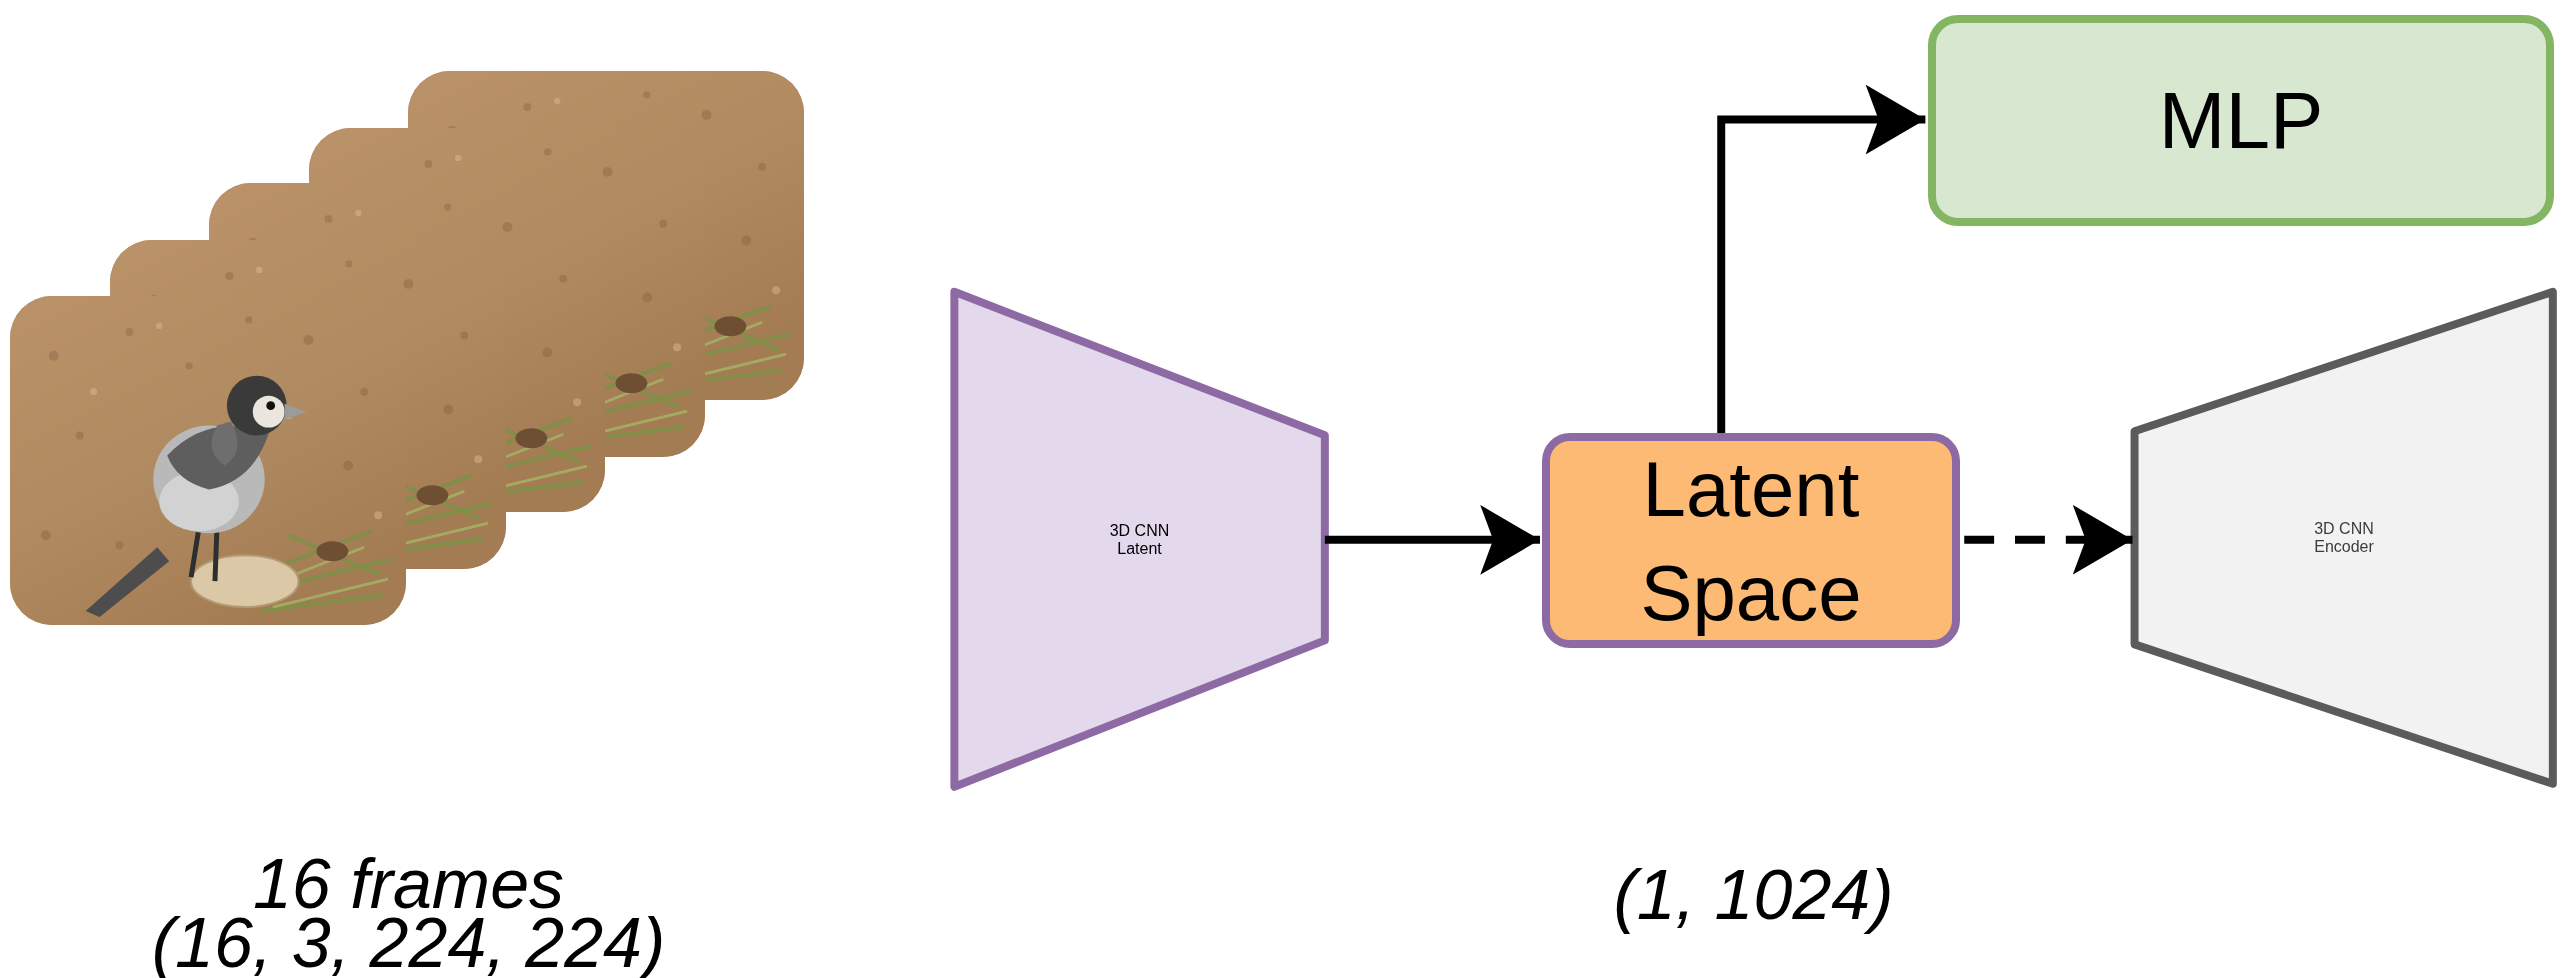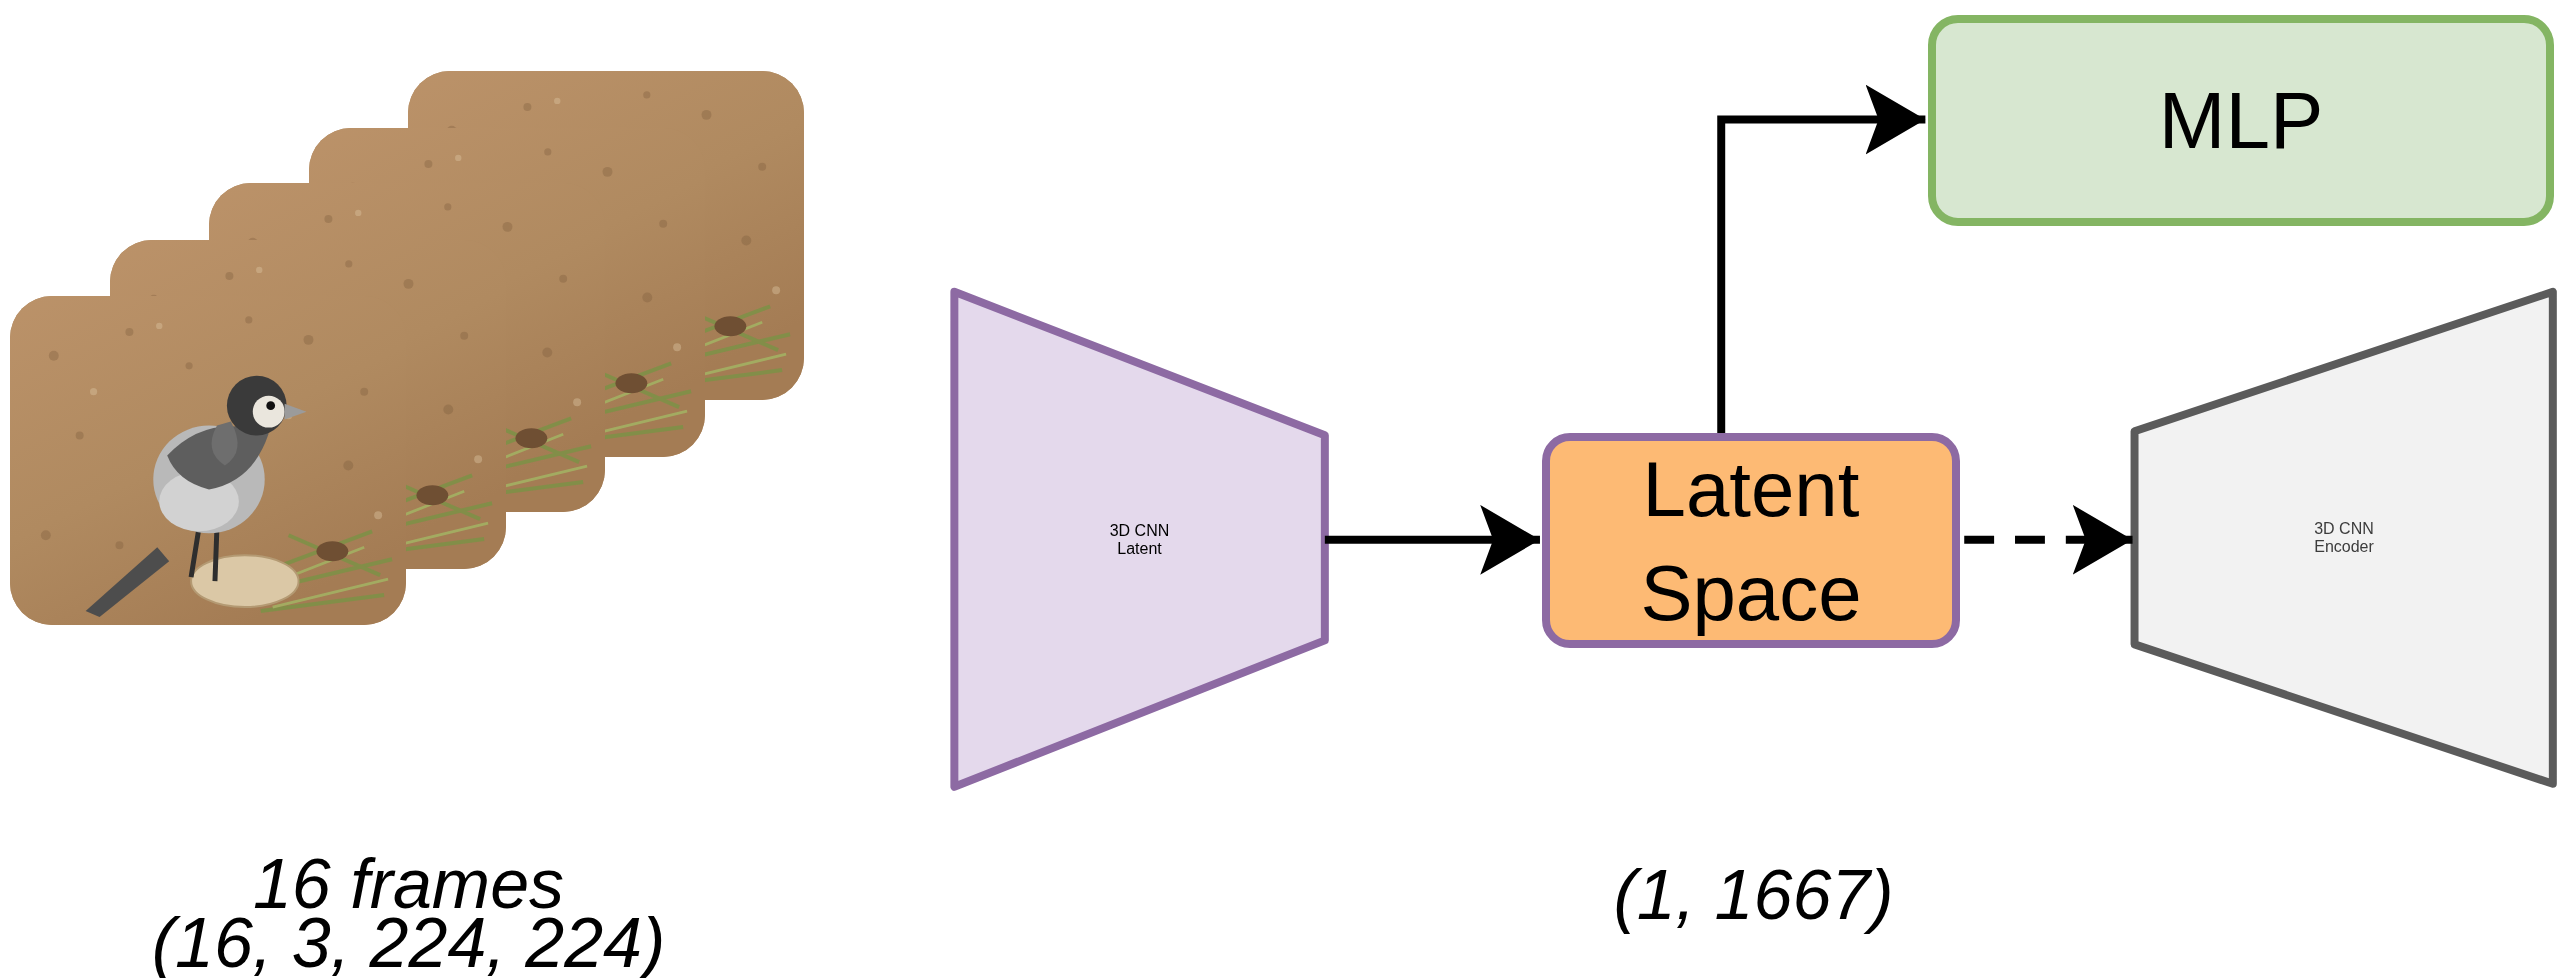--- a/index.html
+++ b/index.html
@@ -184,16 +184,16 @@
     <span>MLP</span>
   </div>
 
   <div class="trap-label decoder-label">
     <span class="ln">3D CNN</span>
     <span class="ln">Encoder</span>
   </div>
 
   <div class="caption cap-frames">16 frames</div>
   <div class="caption cap-frames-shape">(16, 3, 224, 224)</div>
-  <div class="caption cap-latent-shape">(1, 1667)</div>
+  <div class="caption cap-latent-shape">(1, 1024)</div>
 
 </div>
 
 
 </body></html>

